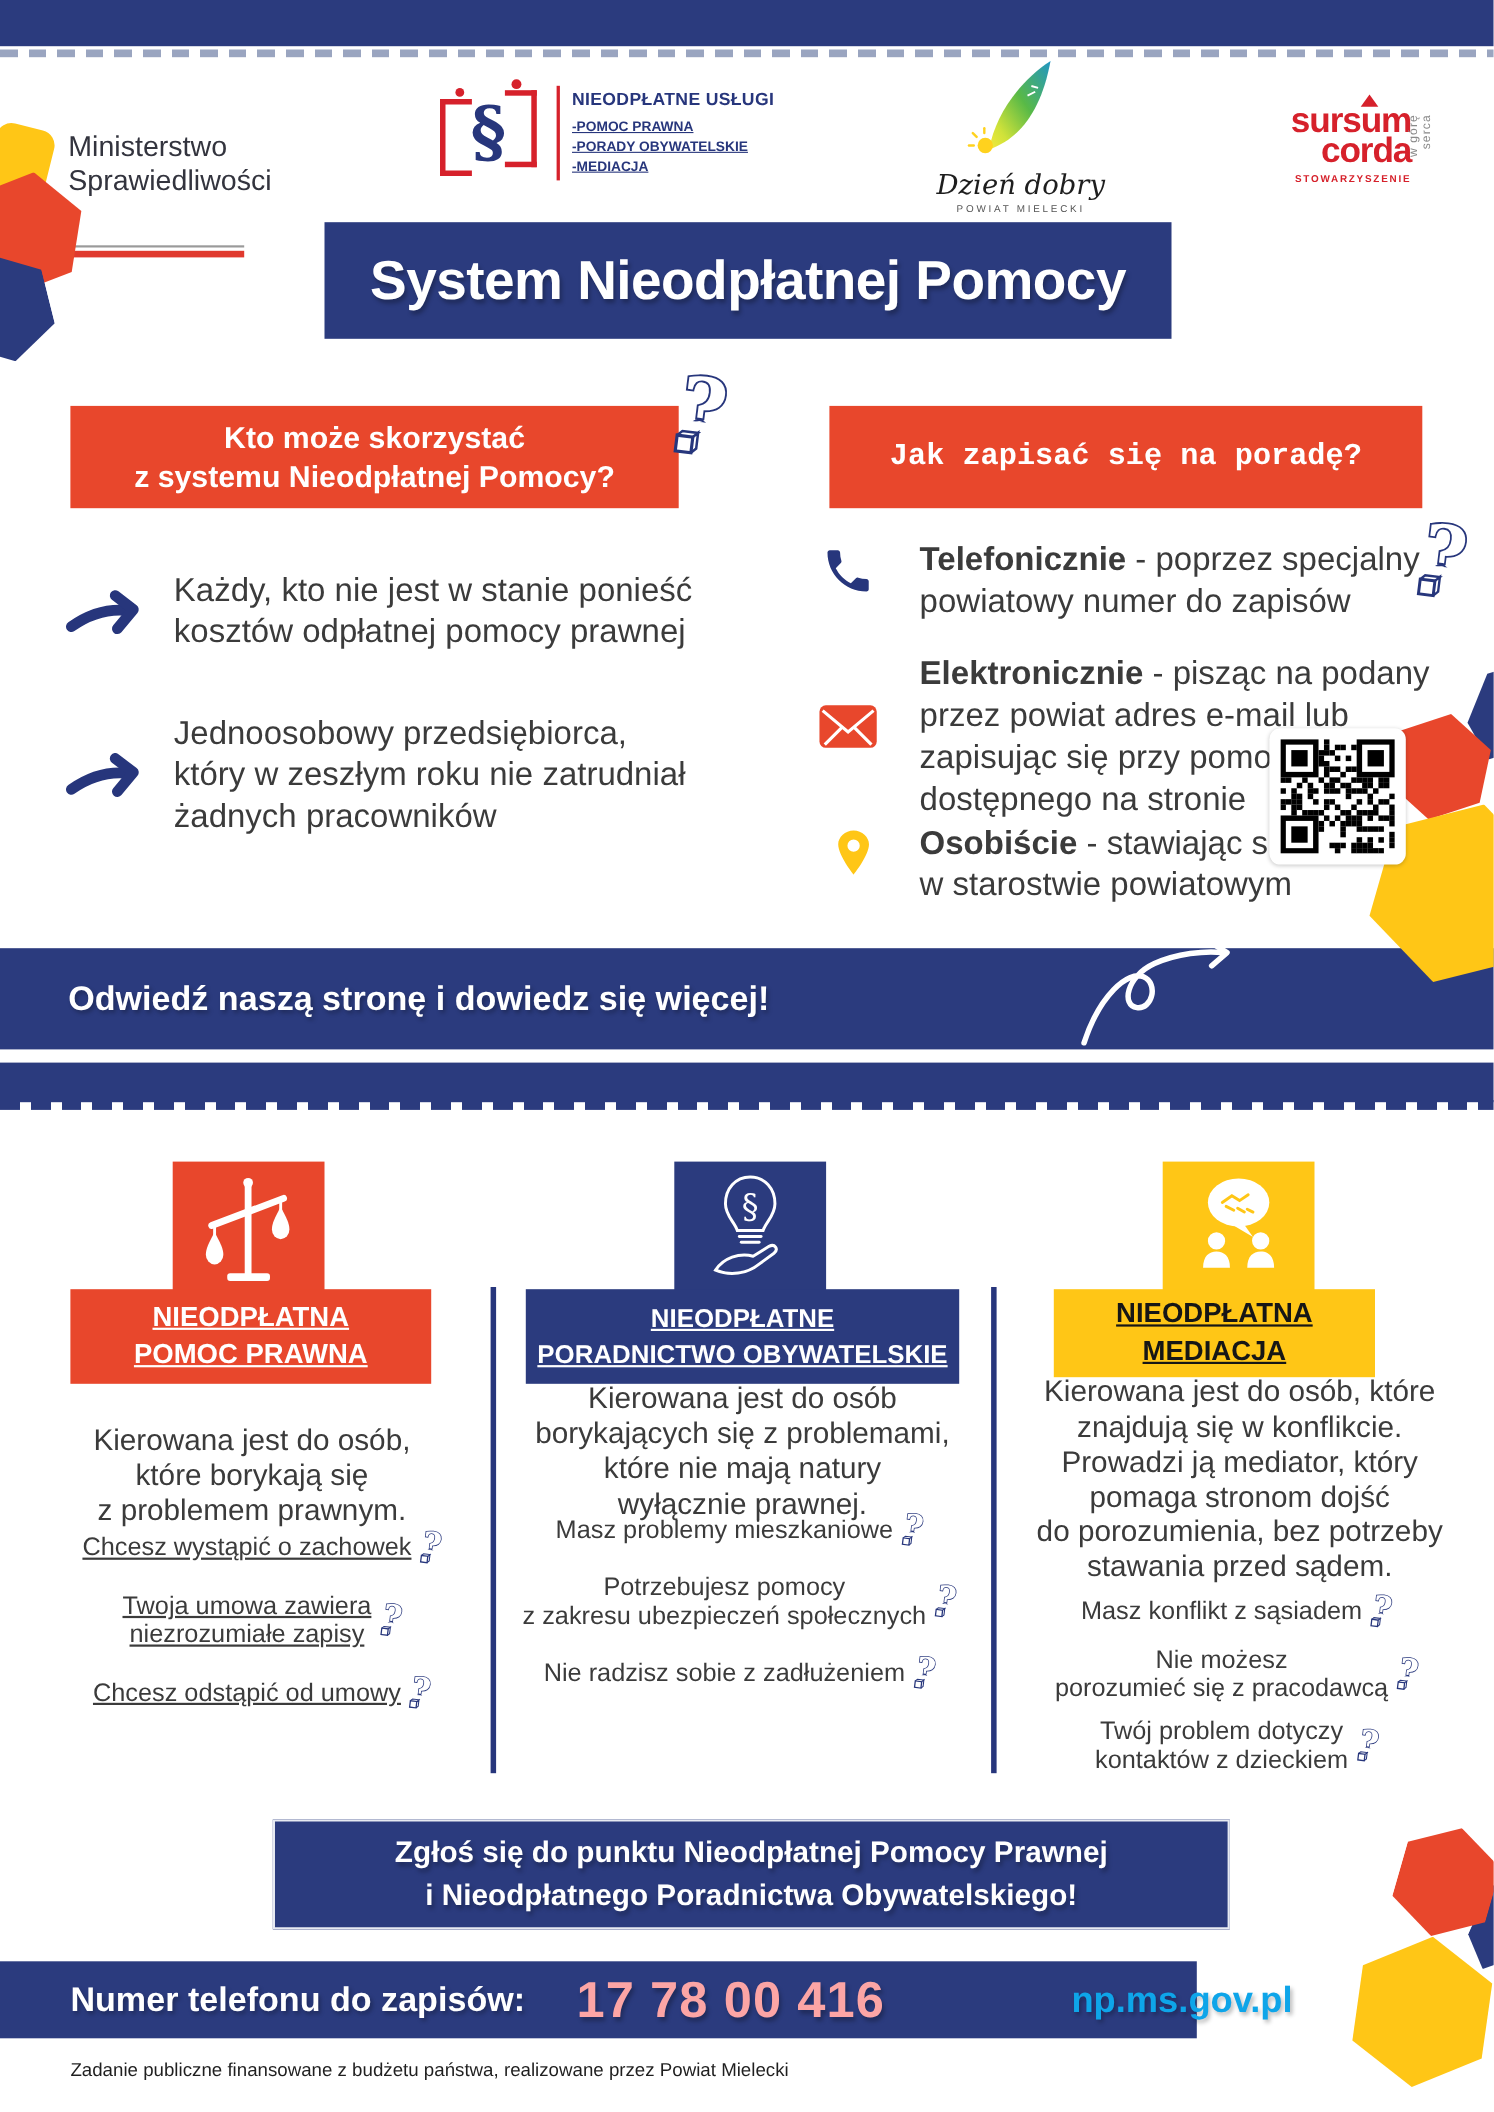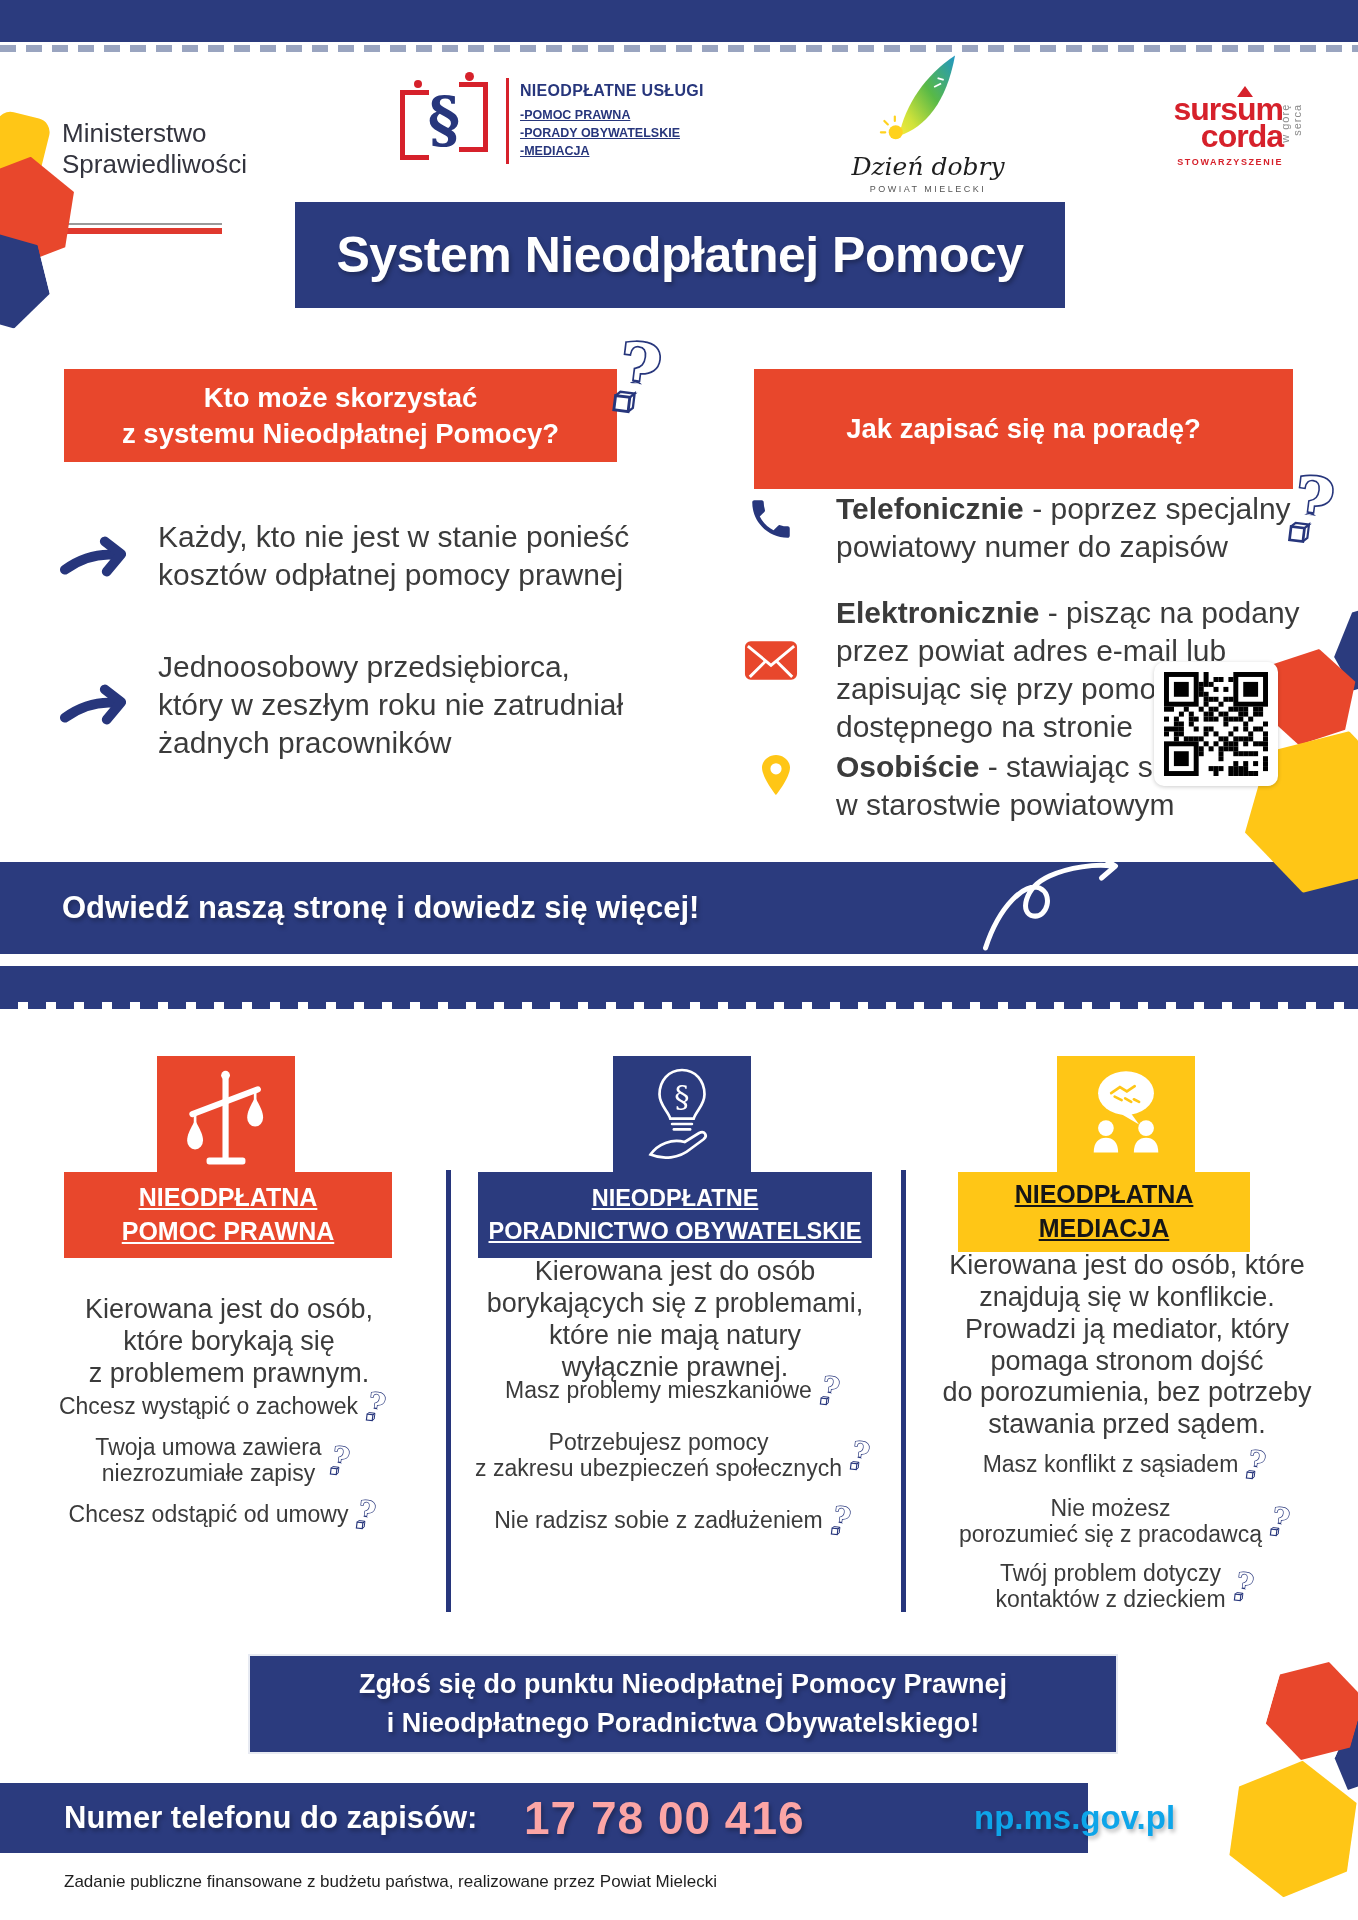--- a/index.html
+++ b/index.html
@@ -58,21 +58,21 @@
   
   .hex{clip-path:polygon(50% 0,93% 25%,93% 75%,50% 100%,7% 75%,7% 25%);}
   .d-yellow{left:-12px;top:114px;width:54px;height:94px;background:var(--yellow);border-radius:14px;transform:rotate(14deg);}
   .d-redhex{left:-34px;top:156px;width:112px;height:112px;background:var(--red);transform:rotate(9deg);}
   .d-navyhex{left:-48px;top:230px;width:100px;height:100px;background:var(--navy);transform:rotate(-14deg);}
 
   
   .sec-banner{background:var(--red);color:#fff;display:flex;align-items:center;justify-content:center;
     text-align:center;font-weight:bold;font-size:27.5px;line-height:1.3;}
   .who-banner{left:64px;top:369px;width:553px;height:93px;}
-  .how-banner{left:754px;top:369px;width:539px;height:120px;}
+  .how-banner{left:754px;top:369px;width:539px;height:93px;font-family:Liberation Mono, monospace;}
 
   .bullet-text{font-size:30px;line-height:1.27;color:var(--ink);}
   .b1-arrow{left:60px;top:534px;width:70px;height:48px;}
   .b1-text{left:158px;top:518px;}
   .b2-arrow{left:60px;top:682px;width:70px;height:48px;}
   .b2-text{left:158px;top:648px;}
 
   .how-icon-phone{left:746px;top:494px;width:50px;height:50px;}
   .how-icon-mail{left:744px;top:640px;width:54px;height:41px;}
   .how-icon-pin{left:752px;top:744px;width:48px;height:62px;}
@@ -110,21 +110,21 @@
   .divider{width:5px;background:var(--qnavy);}
   .dv1{left:446px;top:1170px;height:442px;}
   .dv2{left:901px;top:1170px;height:442px;}
 
   .col-desc{font-size:27px;line-height:1.18;text-align:center;color:var(--ink);}
   .cd1{left:38px;top:1294px;width:382px;}
   .cd2{left:460px;top:1256px;width:430px;}
   .cd3{left:910px;top:1250px;width:434px;}
 
   .qlist{display:flex;flex-direction:column;align-items:center;}
-  .ql1{left:20px;top:1388px;width:410px;gap:9px;}
+  .ql1{left:36px;top:1388px;width:410px;gap:21px;text-decoration:underline;}
   .ql2{left:450px;top:1372px;width:450px;gap:20px;}
   .ql3{left:910px;top:1446px;width:434px;gap:12px;}
   .q-row{display:flex;align-items:center;justify-content:center;gap:6px;}
   .q-text{font-size:23px;line-height:1.15;text-align:center;color:var(--ink);}
   .qm-s{width:27px;height:37px;flex:0 0 auto;}
 
   
   .cta{left:248px;top:1654px;width:870px;height:100px;background:var(--navy);
     display:flex;align-items:center;justify-content:center;text-align:center;
     color:#fff;font-size:27px;font-weight:bold;line-height:1.45;box-shadow:0 0 0 2px #e7eaf2 inset;}

